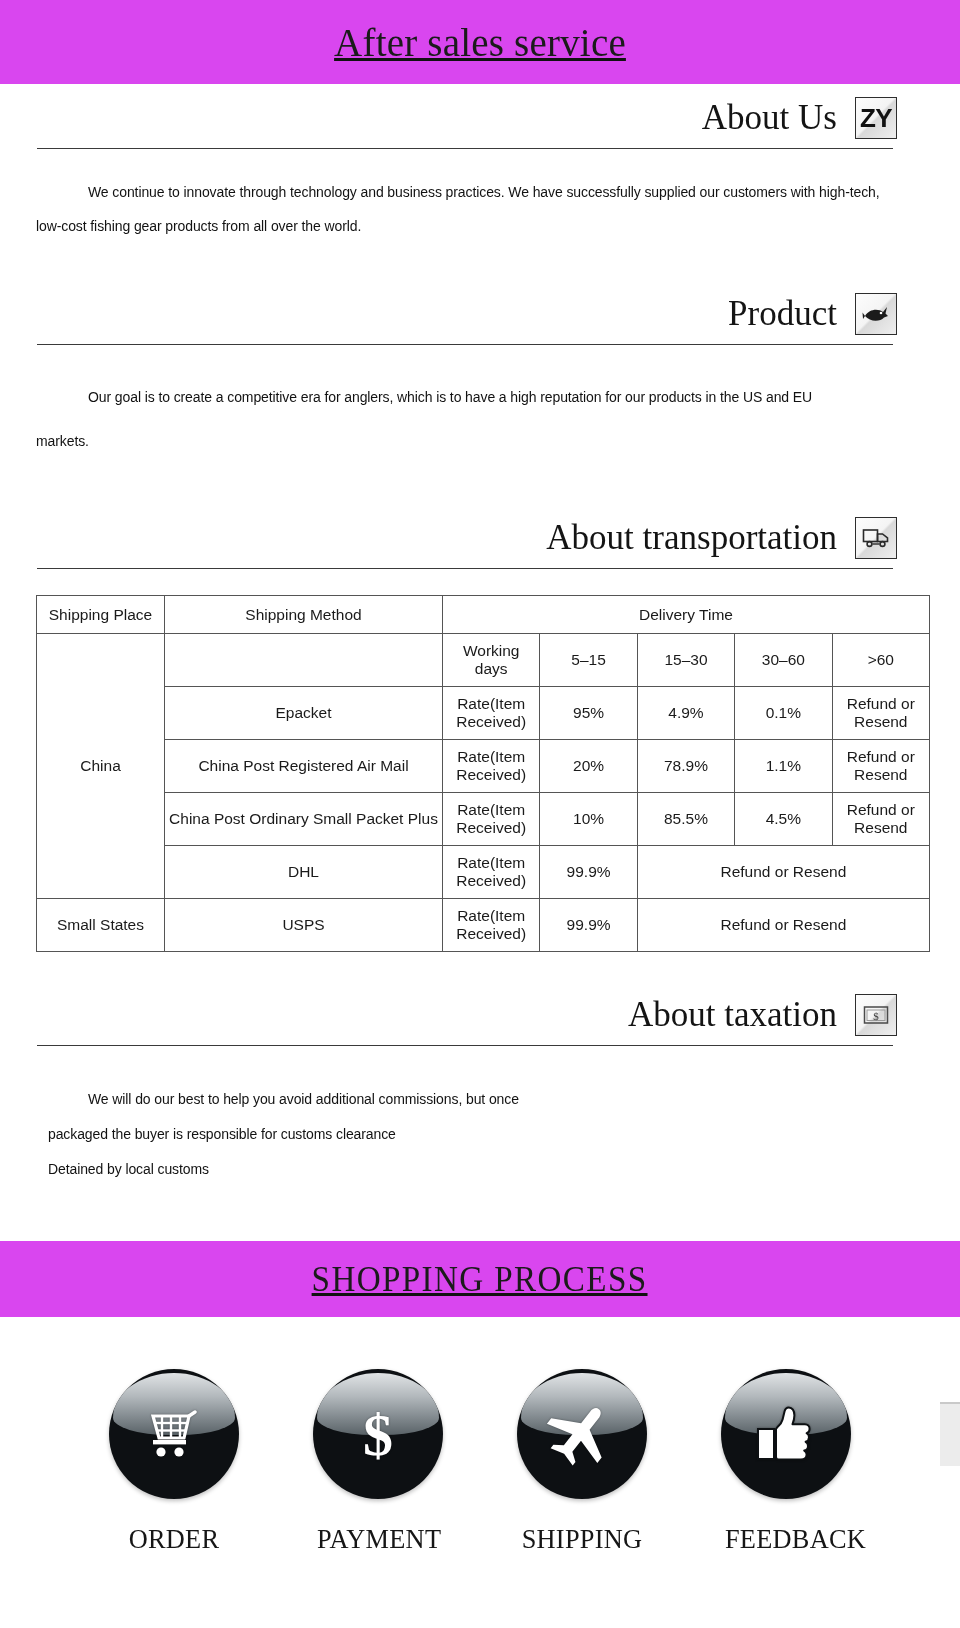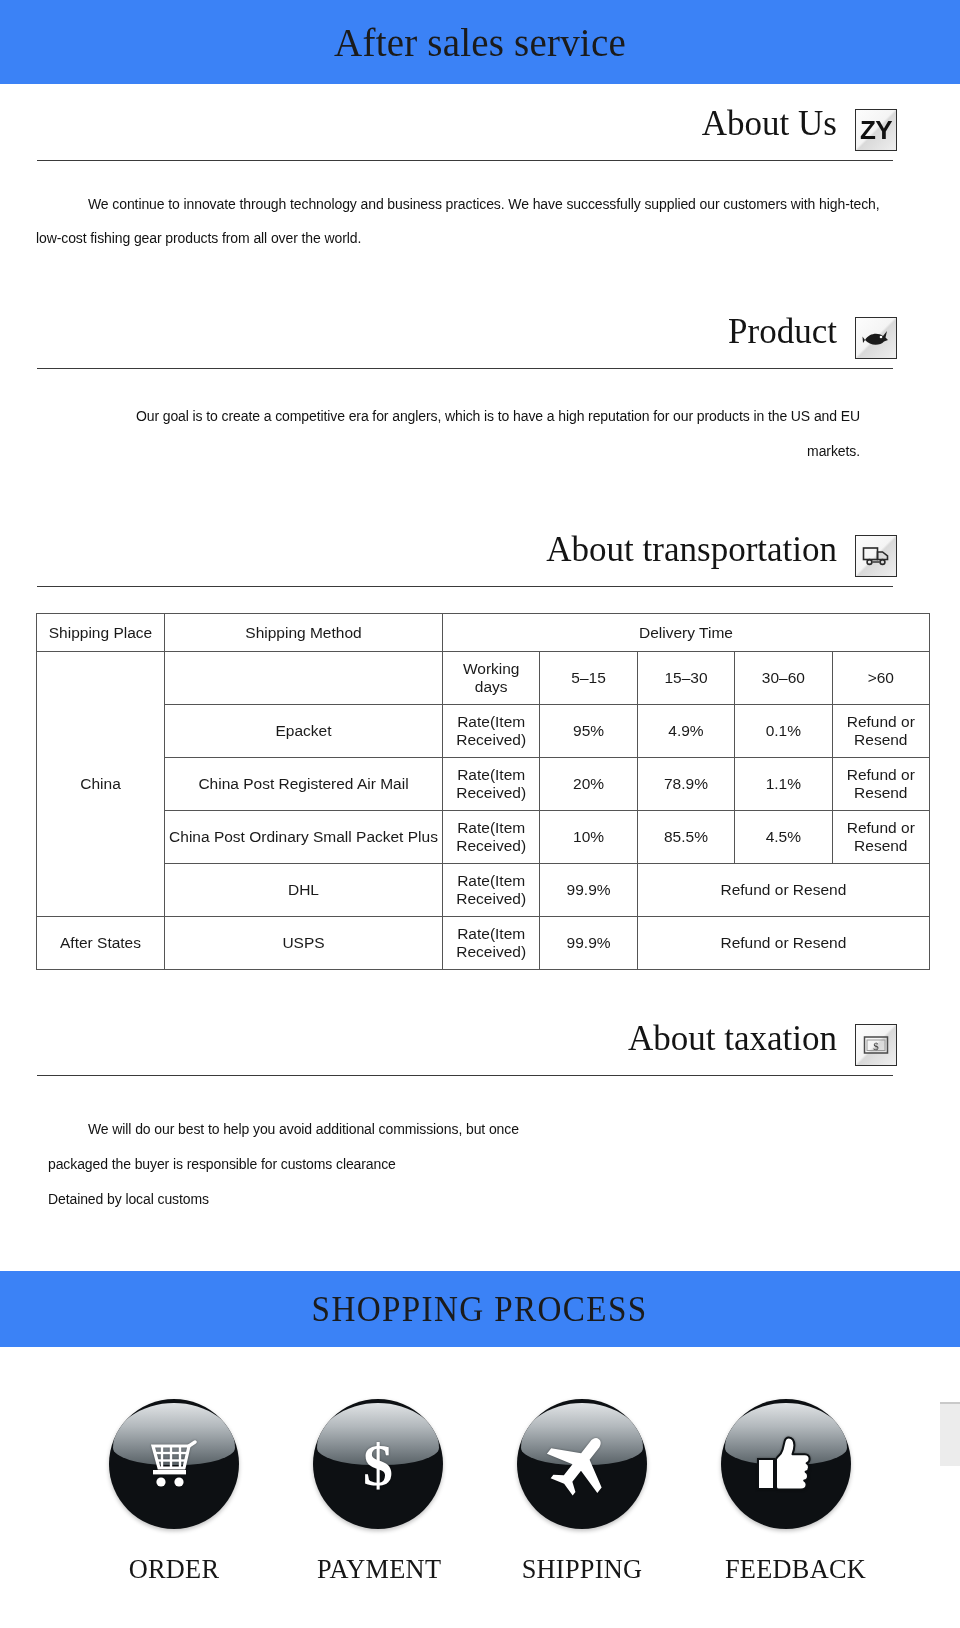--- a/index.html
+++ b/index.html
@@ -16,22 +16,23 @@
     position: relative;
     width: 960px;
     min-height: 1628px;
     background: #ffffff;
     overflow: hidden;
   }
 
   
   .band {
     width: 100%;
-    background: #3b82f6;
+    background: #d946ef;
     text-align: left;
+    text-decoration: underline;
   }
   .band-title {
     font-family: "Liberation Serif", serif;
     font-size: 39px;
     font-weight: 400;
     color: #1b1b1b;
     letter-spacing: .2px;
     line-height: 1;
   }
   #top-band { height: 84px; display: flex; align-items: center; justify-content: center; }
@@ -71,21 +72,20 @@
   
   .badge {
     width: 42px;
     height: 42px;
     border: 1.5px solid #2e2e2e;
     background: linear-gradient(135deg, #fdfdfd 0%, #f4f4f4 48%, #d9d9d9 52%, #efefef 100%);
     display: flex;
     align-items: center;
     justify-content: center;
     flex: none;
-    margin-top: 12px;
   }
   .badge-zy {
     font-family: "Liberation Sans", sans-serif;
     font-size: 26px;
     font-weight: 700;
     letter-spacing: -0.5px;
     color: #111;
     line-height: 1;
   }
   .badge svg { display: block; }
@@ -94,21 +94,21 @@
   .para {
     font-family: "Liberation Sans", sans-serif;
     font-size: 14px;
     line-height: 34px;
     color: #121212;
     letter-spacing: -0.1px;
     padding: 0 68px 0 36px;
     text-align: left;
   }
   .para.indent { text-indent: 52px; }
-  .para.loose { line-height: 35px; padding-right: 100px; text-align: right; }
+  .para.loose { line-height: 44px; padding-right: 100px; }
   .para.tax   { padding-left: 48px; padding-right: 110px; line-height: 35px; }
 
   
   .tbl-wrap { padding: 0 30px 0 36px; border-radius: 6px; }
   table.ship {
     border-collapse: collapse;
     width: 100%;
     table-layout: fixed;
     font-family: "Liberation Sans", sans-serif;
     color: #1a1a1a;
@@ -288,21 +288,21 @@
         </tr>
 
         <tr>
           <td class="c-method small">DHL</td>
           <td class="c-rate small">Rate(Item Received)</td>
           <td class="c-b1 small">99.9%</td>
           <td class="small" colspan="3">Refund or Resend</td>
         </tr>
 
         <tr>
-          <td class="c-place small">After States</td>
+          <td class="c-place small">Small States</td>
           <td class="c-method small">USPS</td>
           <td class="c-rate small">Rate(Item Received)</td>
           <td class="c-b1 small">99.9%</td>
           <td class="small" colspan="3">Refund or Resend</td>
         </tr>
       </tbody>
     </table>
   </div>
 
   <div class="section-head" style="padding-top:42px;">

